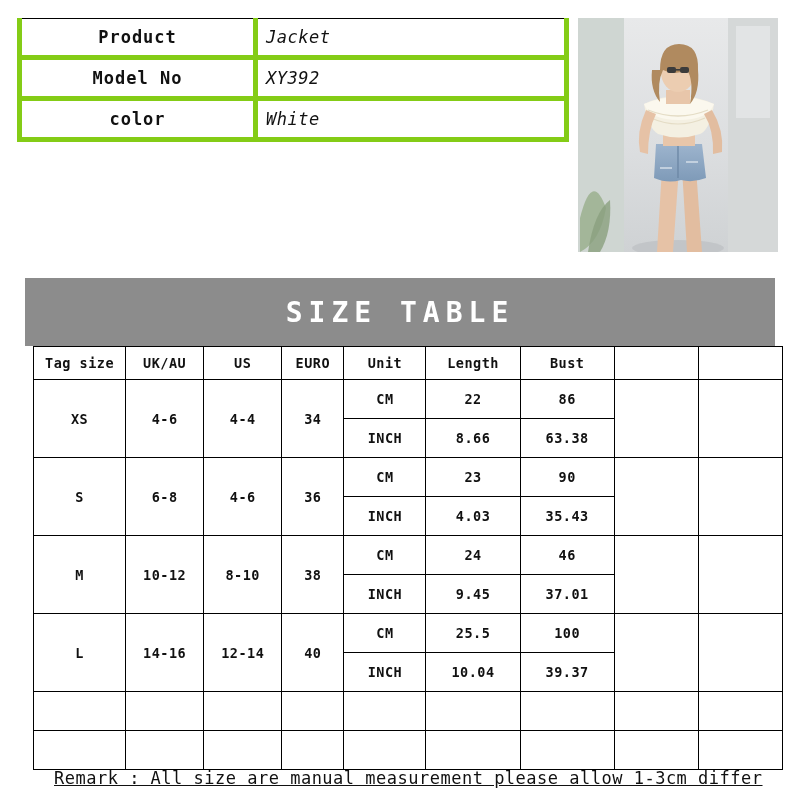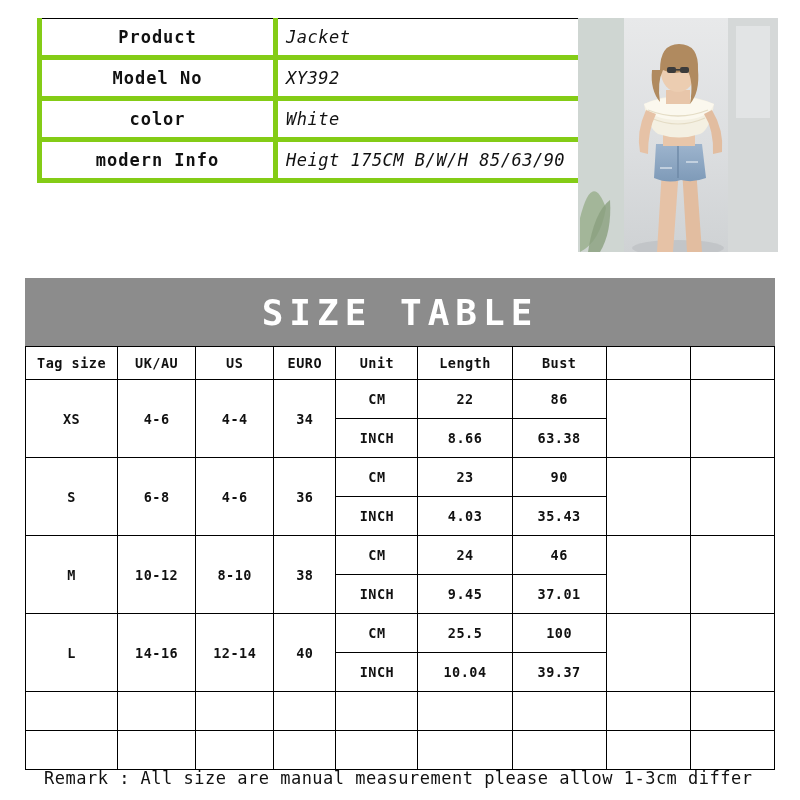--- a/index.html
+++ b/index.html
@@ -12,21 +12,21 @@
     height: 800px;
     font-family: "DejaVu Sans Mono", "Liberation Mono", monospace;
     color: #111111;
     overflow: hidden;
     position: relative;
   }
 
   
   .spec-wrap {
     position: absolute;
-    left: 37px;
+    left: 17px;
     top: 18px;
     width: 552px;
   }
   table.spec {
     border-collapse: collapse;
     width: 100%;
     table-layout: fixed;
   }
   table.spec td {
     border: 5px solid #84cc16;
@@ -64,32 +64,33 @@
   .size-wrap {
     position: absolute;
     left: 25px;
     top: 278px;
     width: 750px;
   }
   .size-title {
     background: #8c8c8c;
     color: #ffffff;
     text-align: center;
-    font-size: 36px;
+    font-size: 28px;
     font-weight: bold;
     letter-spacing: 6px;
     height: 68px;
     line-height: 68px;
     border: 1px solid #8c8c8c;
     box-sizing: border-box;
   }
   table.size {
     border-collapse: collapse;
     width: 100%;
     table-layout: fixed;
+    margin-left: 8px;
   }
   table.size td {
     border: 1px solid #000000;
     text-align: center;
     font-size: 13.5px;
     font-weight: bold;
     height: 38px;
     padding: 0;
     letter-spacing: 0.5px;
   }
@@ -100,48 +101,45 @@
   .c4 { width: 62px; }
   .c5 { width: 82px; }
   .c6 { width: 94px; }
   .c7 { width: 94px; }
   .c8 { width: 84px; }
   .c9 { width: 84px; }
 
   
   .remark {
     position: absolute;
-    left: 44px;
+    left: 54px;
     top: 768px;
     font-size: 17px;
     letter-spacing: 0.5px;
     white-space: nowrap;
+    text-decoration: underline;
   }
 </style>
 </head>
 <body>
 
 <div class="spec-wrap">
   <table class="spec">
     <tbody>
       <tr>
         <td class="k">Product</td>
         <td class="v">Jacket</td>
       </tr>
       <tr>
         <td class="k">Model No</td>
         <td class="v">XY392</td>
       </tr>
       <tr>
         <td class="k">color</td>
         <td class="v">White</td>
-      </tr>
-      <tr>
-        <td class="k">modern Info</td>
-        <td class="v">Heigt 175CM B/W/H 85/63/90</td>
       </tr>
     </tbody>
   </table>
 </div>
 
 <div class="photo">
   <svg width="200" height="234" viewBox="0 0 200 234" xmlns="http://www.w3.org/2000/svg">
     <defs>
       <linearGradient id="bg" x1="0" y1="0" x2="0" y2="1">
         <stop offset="0%" stop-color="#e8e9ea"></stop>

